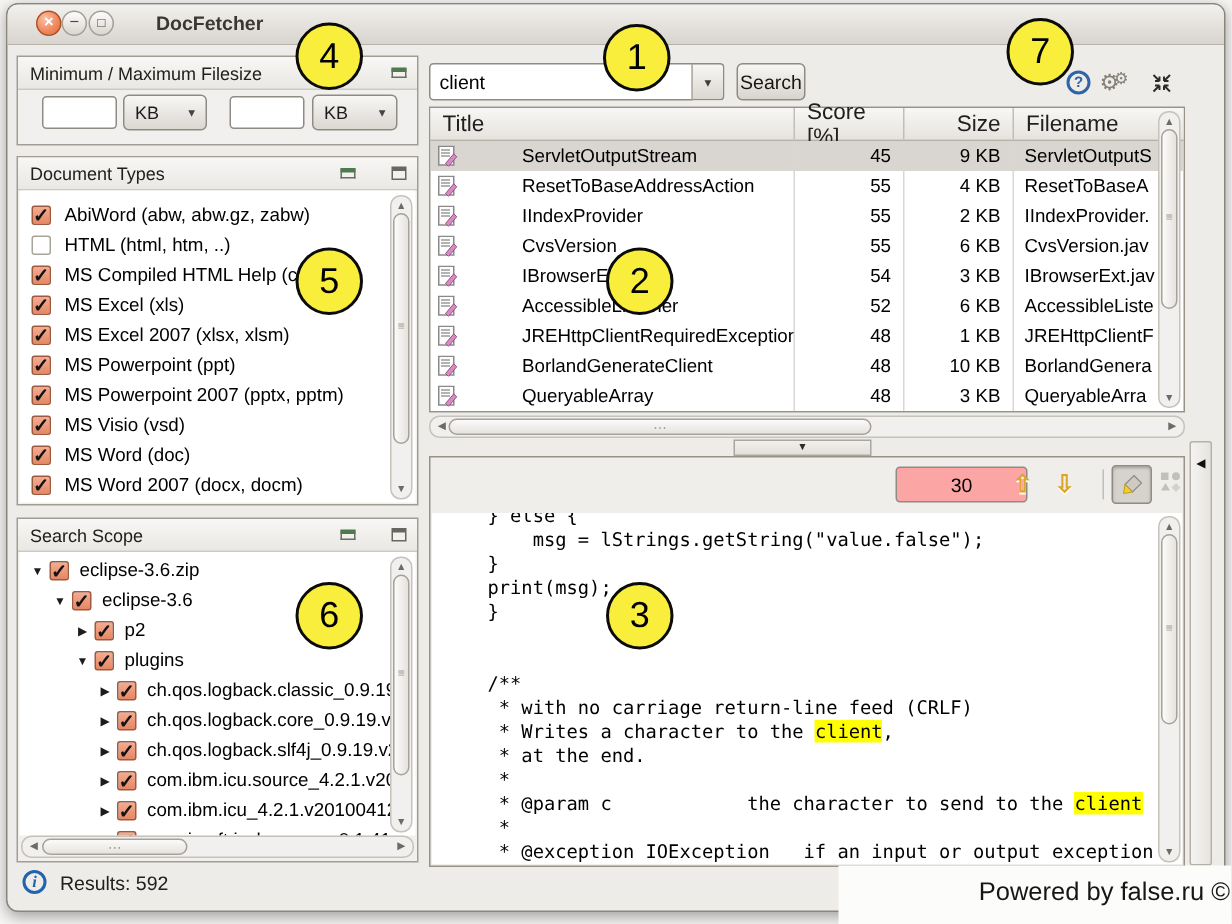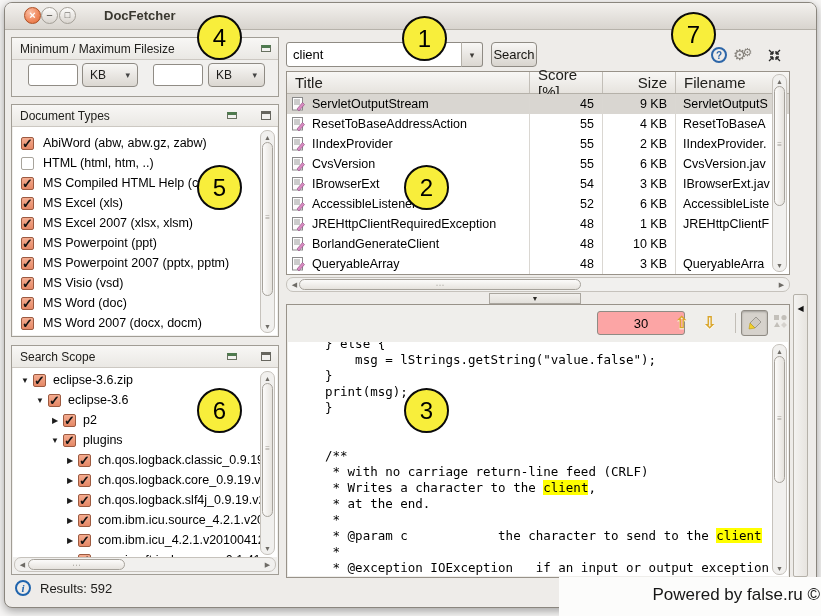--- a/index.html
+++ b/index.html
@@ -116,21 +116,21 @@
          background:linear-gradient(#f8f7f5,#e6e3de);border-bottom:1px solid #b5b1a9;box-sizing:border-box;}
   .th{font-size:15px;color:#21201d;display:flex;align-items:center;box-sizing:border-box;
       border-right:1px solid #c2beb7;padding:0 8px;}
   .th-title{width:243px;}.th-score{width:73px;justify-content:flex-end;}
   .th-size{width:73px;justify-content:flex-end;}.th-file{flex:1;border-right:none;}
   .tbody{position:absolute;left:0;top:22px;right:0;bottom:0;overflow:hidden;}
   .trow{height:20px;display:flex;}
   .trow.sel{background:#d9d6d1;}
   .td{box-sizing:border-box;border-right:1px solid #dad7d2;display:flex;align-items:center;
       font-size:12.5px;overflow:hidden;white-space:nowrap;}
-  .td-title{width:243px;padding:0 4px 0 5px;}
+  .td-title{width:243px;padding:0 4px 0 5px;gap:36px;}
   .td-score{width:73px;justify-content:flex-end;padding-right:8px;}
   .td-size{width:73px;justify-content:flex-end;padding-right:8px;}
   .td-file{flex:1;border-right:none;padding-left:7px;}
   .doc-ic{width:14px;height:14px;margin-right:6px;flex:none;display:inline-flex;}
 
   
   .sash-btn{position:absolute;left:484px;top:290px;width:92px;height:11px;box-sizing:border-box;
             border:1px solid #aaa69f;background:linear-gradient(#f1efec,#e3e0db);display:flex;
             align-items:center;justify-content:center;font-size:7px;color:#2b2a27;}
 
@@ -483,20 +483,21 @@
                 <line x1="2" y1="3" x2="8" y2="3" stroke="#9a9a9a"></line>
                 <line x1="2" y1="5" x2="8" y2="5" stroke="#9a9a9a"></line>
                 <line x1="2" y1="7" x2="8" y2="7" stroke="#9a9a9a"></line>
                 <path d="M5 12 L10.5 5.5 L12.5 7.5 L7 14 Z" fill="#d98ac2" stroke="#8a4a7a" stroke-width="0.6"></path>
               </svg>
             </span>
             <span>BorlandGenerateClient</span>
           </div>
           <div class="td td-score">48</div>
           <div class="td td-size">10 KB</div>
+          <div class="td td-file">BorlandGenera</div>
         </div>
         <div class="trow">
           <div class="td td-title">
             <span class="doc-ic">
               <svg width="13" height="14" viewBox="0 0 13 14">
                 <rect x="0.5" y="0.5" width="10" height="12.5" fill="#fdfdfd" stroke="#8a8a8a"></rect>
                 <line x1="2" y1="3" x2="8" y2="3" stroke="#9a9a9a"></line>
                 <line x1="2" y1="5" x2="8" y2="5" stroke="#9a9a9a"></line>
                 <line x1="2" y1="7" x2="8" y2="7" stroke="#9a9a9a"></line>
                 <path d="M5 12 L10.5 5.5 L12.5 7.5 L7 14 Z" fill="#d98ac2" stroke="#8a4a7a" stroke-width="0.6"></path>

